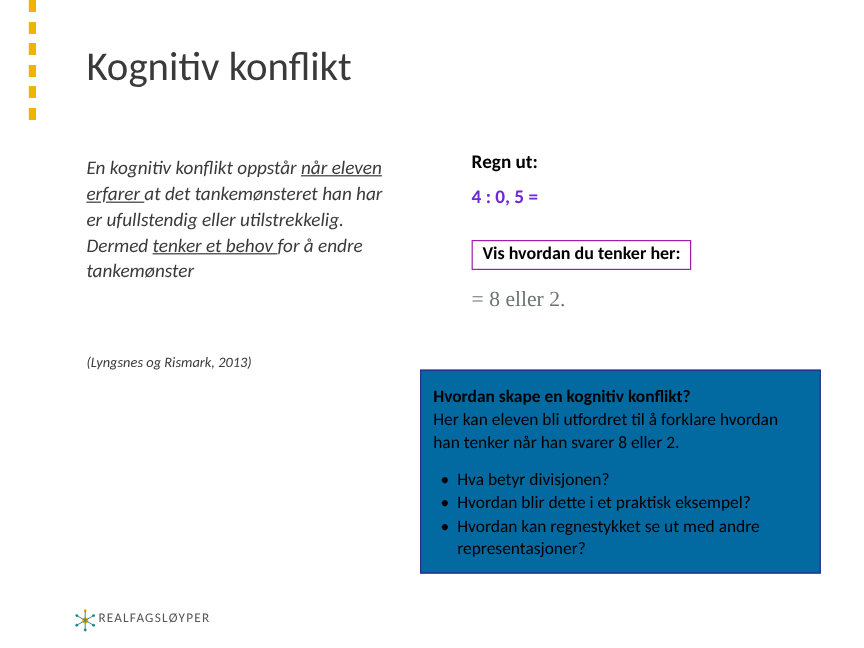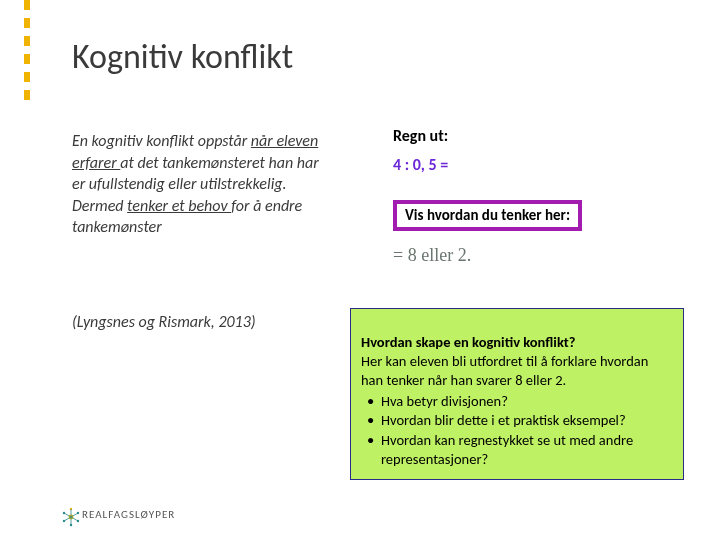--- a/index.html
+++ b/index.html
@@ -40,23 +40,23 @@
     left: 72px;
     width: 260px;
     font-size: 16px;
     line-height: 1.35;
     font-style: italic;
     color: #3a3a3a;
   }
   .body-text .u { text-decoration: underline; }
   .citation {
     position: absolute;
-    top: 312px;
+    top: 296px;
     left: 72px;
-    font-size: 16px;
+    font-size: 12px;
     font-style: italic;
     color: #3a3a3a;
   }
   .math-panel {
     position: absolute;
     top: 126px;
     right: 41px;
     width: 286px;
   }
   .math-title {
@@ -67,51 +67,51 @@
     font-style: normal;
   }
   .math-eq {
     font-weight: 700;
     font-size: 16px;
     color: #6d28d9;
     margin-bottom: 26px;
   }
   .think-label {
     display: inline-block;
-    border: 4px solid #a21caf;
+    border: 1px solid #a21caf;
     padding: 2px 8px 3px 8px;
     font-size: 15px;
     font-weight: 700;
     color: #000;
     background: #fff;
     margin-bottom: 2px;
   }
   .handwritten {
     font-family: "Comic Sans MS", "Segoe Script", cursive;
     font-size: 18px;
     color: #6b756f;
     margin-top: 12px;
   }
   .info-box {
     position: absolute;
     top: 308px;
     left: 350px;
     width: 334px;
     border: 1px solid #2b2b8a;
-    padding: 24px 10px 10px 10px;
+    padding: 12px 10px 10px 10px;
     font-size: 14.5px;
     line-height: 1.3;
     color: #000;
-    background: #bef264;
+    background: #0369a1;
   }
   .info-box .q { font-weight: 700; }
   .info-box ul {
     list-style: none;
     padding-left: 4px;
-    margin-top: 2px;
+    margin-top: 12px;
   }
   .info-box ul li {
     position: relative;
     padding-left: 16px;
     margin-top: 1px;
   }
   .info-box ul li::before {
     content: "•";
     position: absolute;
     left: 2px;

